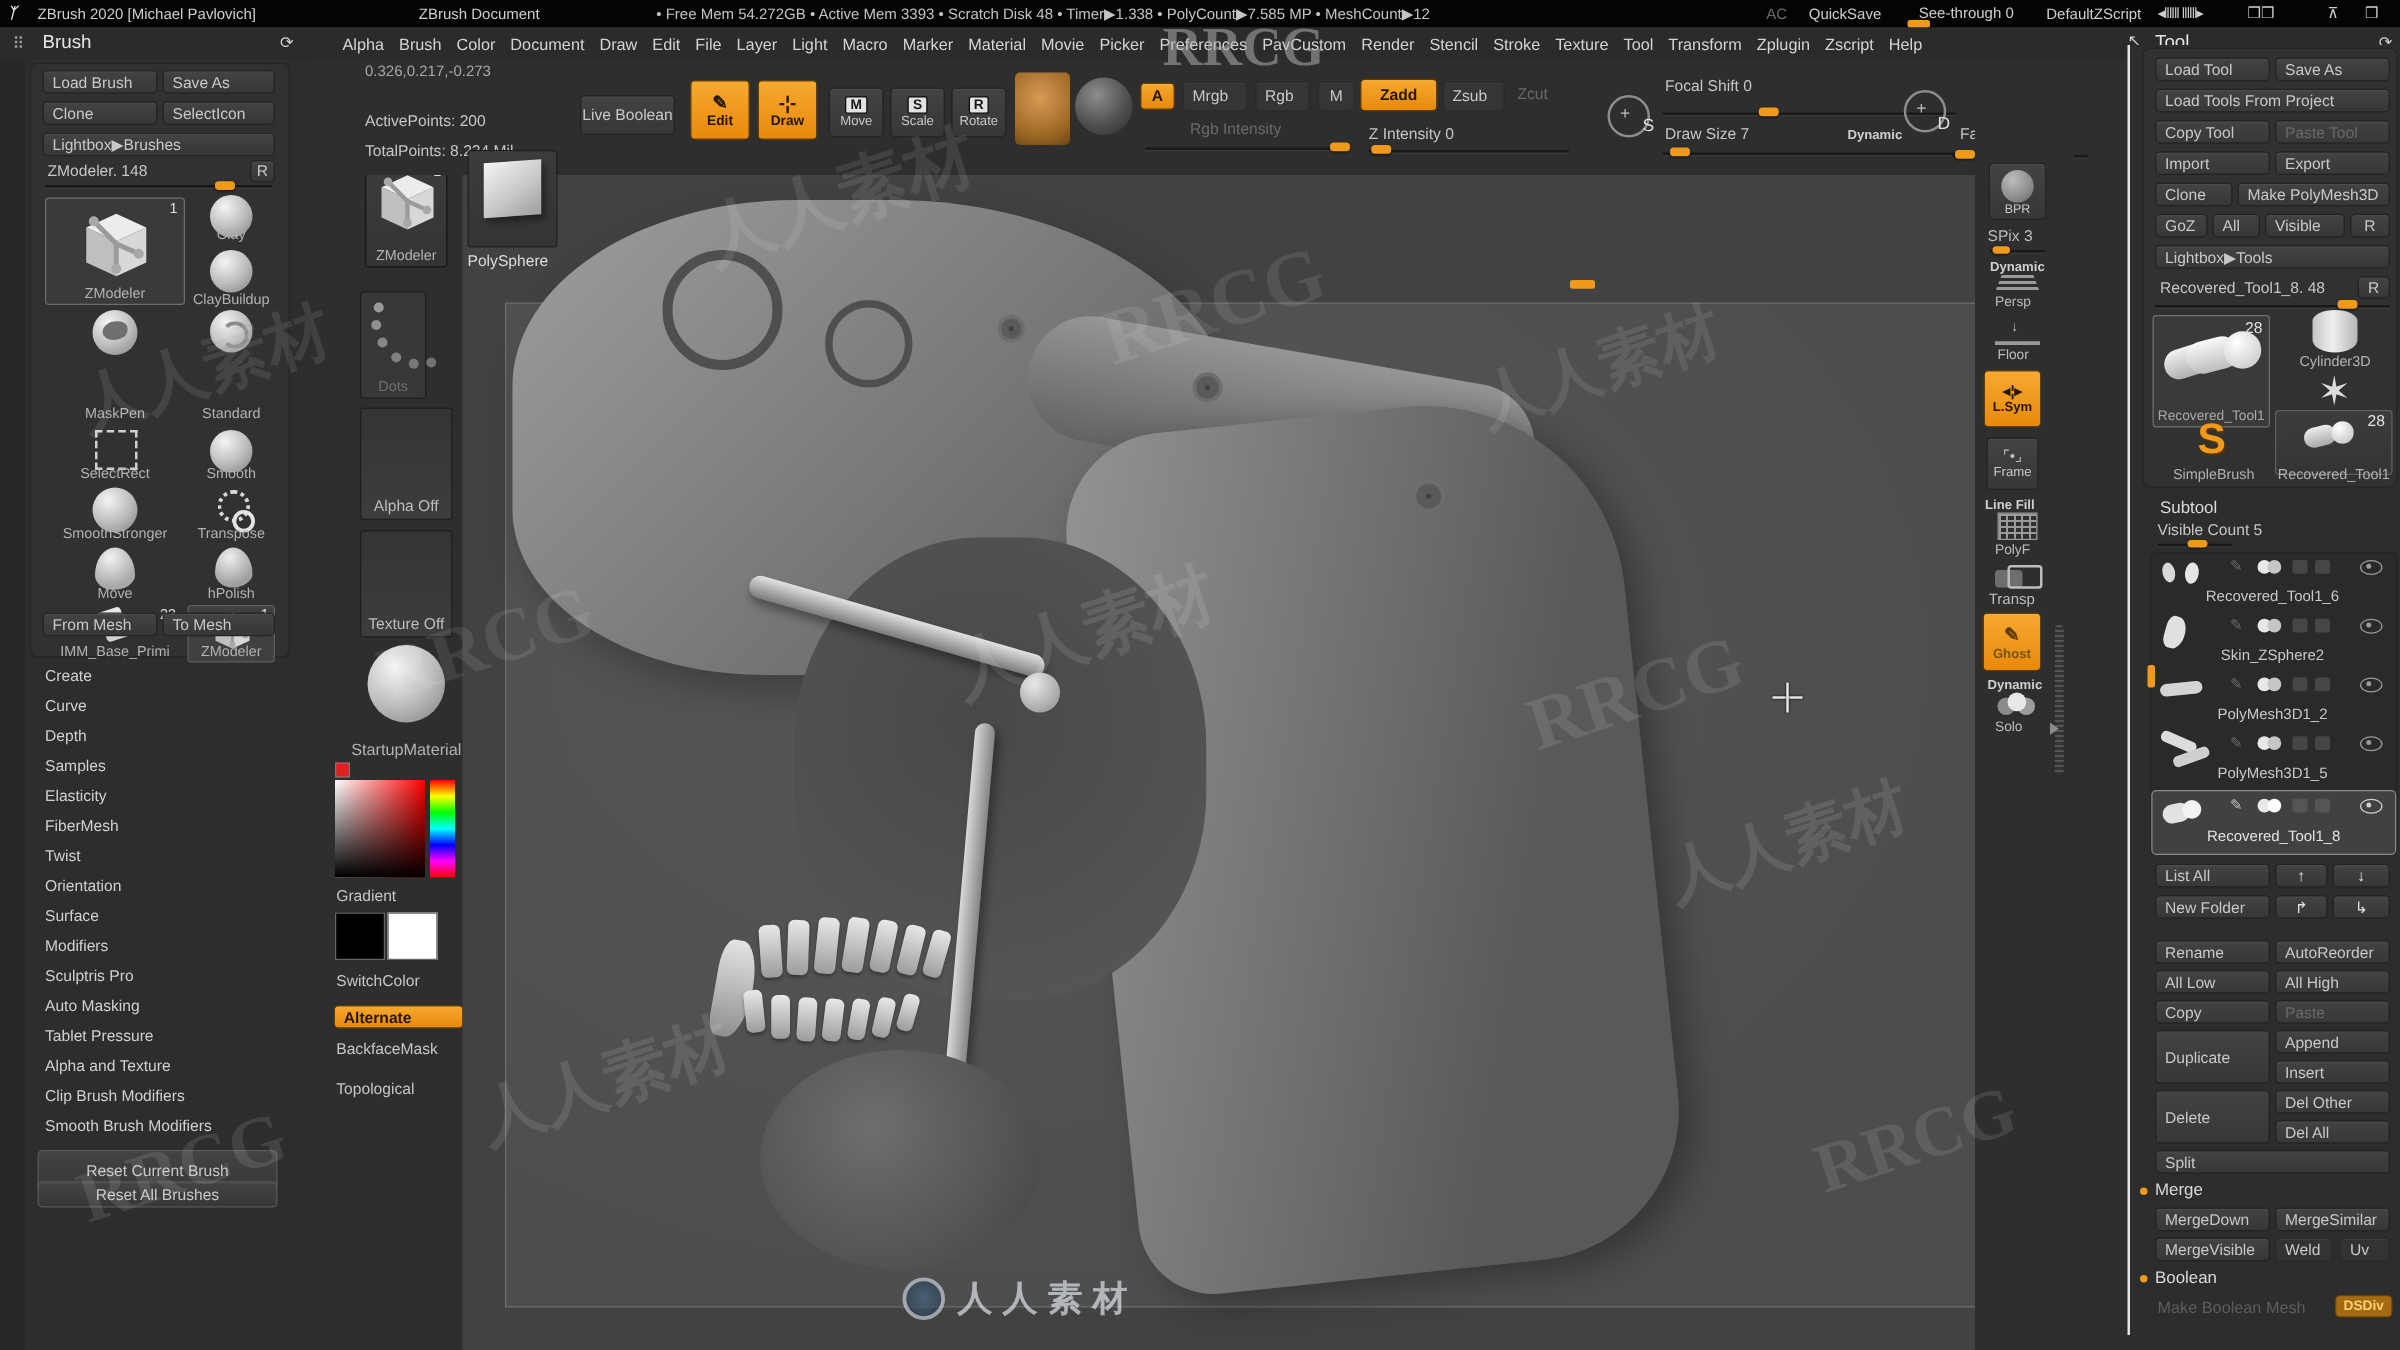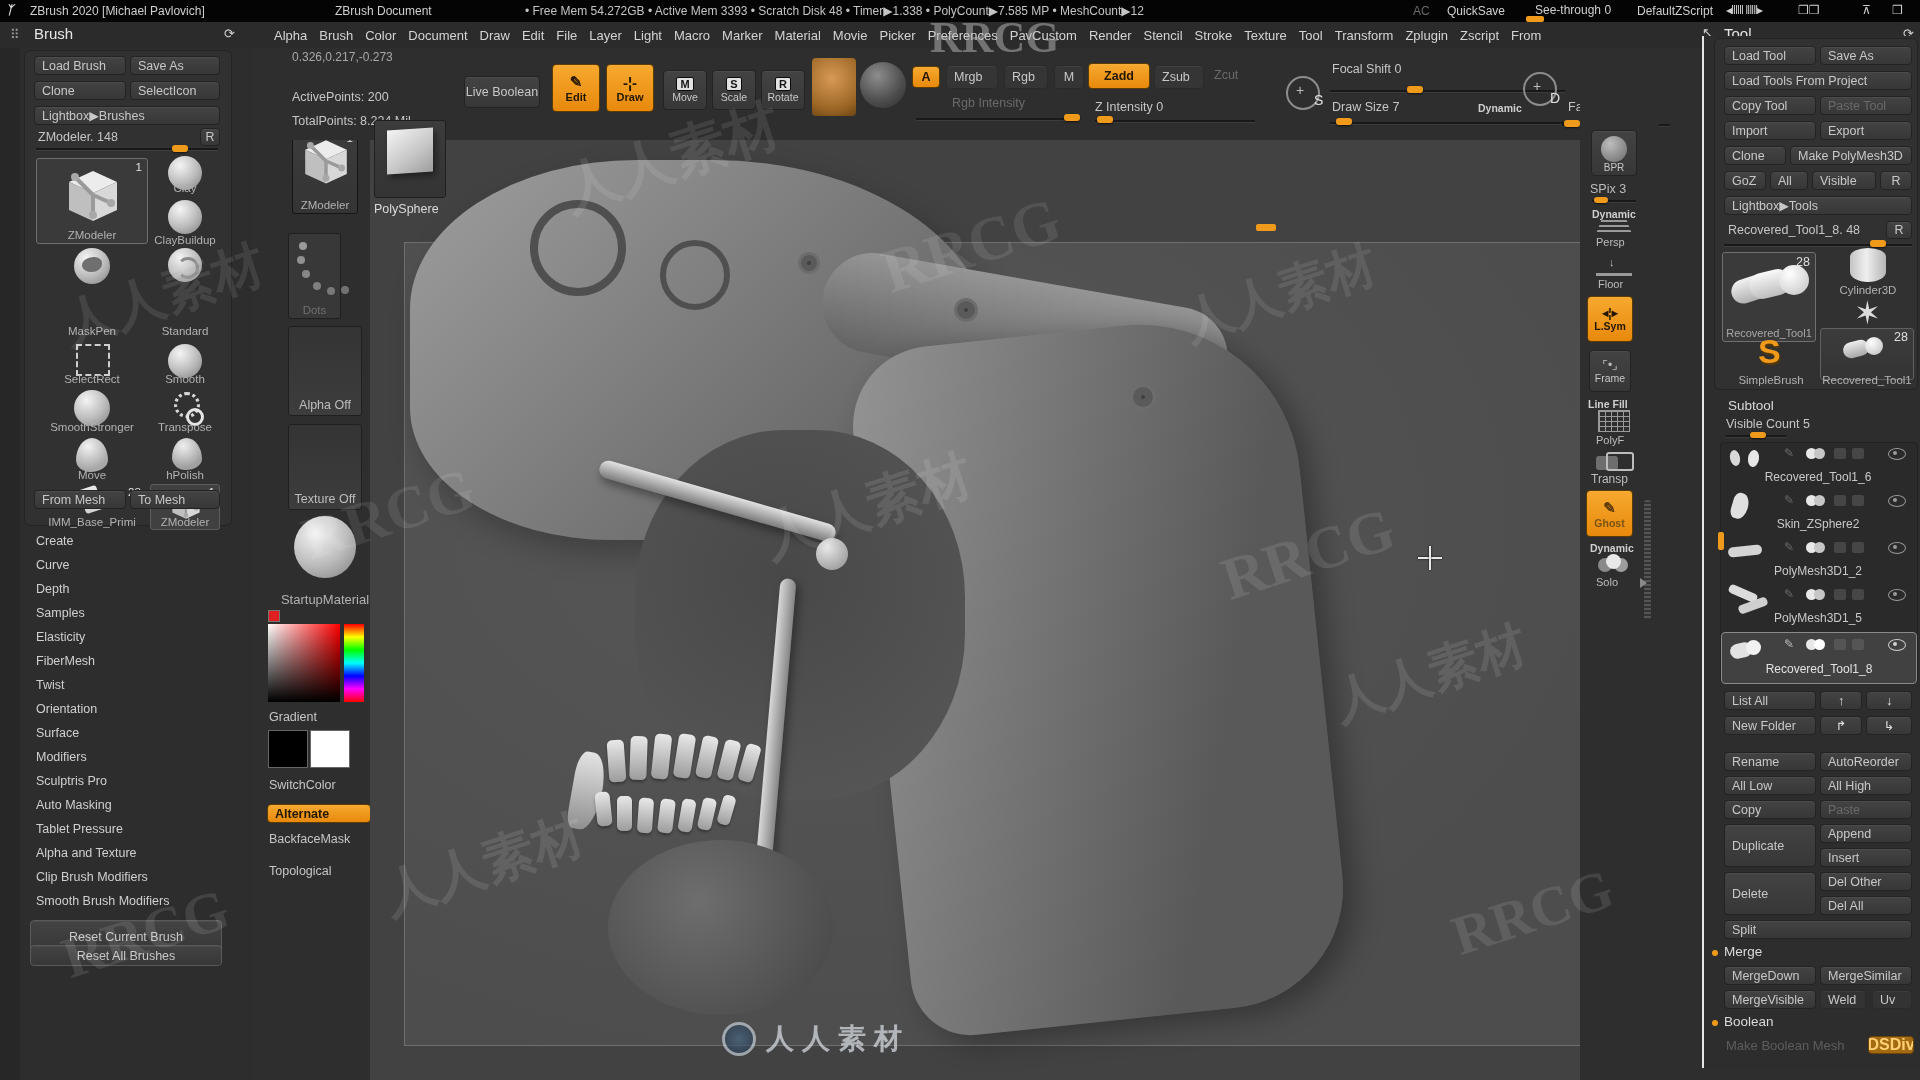--- a/index.html
+++ b/index.html
@@ -102,21 +102,21 @@
       <span>Preferences</span>
       <span>PavCustom</span>
       <span>Render</span>
       <span>Stencil</span>
       <span>Stroke</span>
       <span>Texture</span>
       <span>Tool</span>
       <span>Transform</span>
       <span>Zplugin</span>
       <span>Zscript</span>
-      <span>From</span>
+      <span>Help</span>
     </div>
     <span class="abs" style="left:1702px;top:3px;color:#cfcfcf">↖</span>
     <span class="abs hdr" style="left:1724px;top:3px;font-size:15px;color:#e6e6e6">Tool</span>
     <span class="abs" style="left:1903px;top:4px;color:#cfcfcf">⟳</span>
   </div>
 
   <div class="abs" style="left:0;top:48px;width:252px;height:1032px;background:#2d2d2d;border-right:1px solid #242424">
     <div class="abs" style="left:0;top:0;width:20px;height:1032px;background:#272727"></div>
     <div class="abs" style="left:24px;top:2px;width:206px;height:474px;background:#313131;border:1px solid #242424;border-radius:6px"></div>
 
@@ -669,21 +669,21 @@
     <div class="b" style="left:116px;top:954px;width:46px;background:#333;border-color:#2a2a2a">
         <span>Weld</span>
       </div>
     <div class="b" style="left:168px;top:954px;width:40px;background:#333;border-color:#2a2a2a">
         <span>Uv</span>
       </div>
 
     <div class="abs" style="left:8px;top:984px;width:6px;height:6px;border-radius:50%;background:#f09a1c"></div>
     <span class="l" style="left:20px;top:978px;font-size:13.5px;color:#dadada">Boolean</span>
     <span class="l dim" style="left:22px;top:1002px;font-size:13px;color:#5d5d5d">Make Boolean Mesh</span>
-    <div class="b c" style="left:164px;top:1000px;width:46px;height:18px;background:#a36a12;border-color:#6b4406;color:#ffd073;font-weight:bold;font-size:16px">
+    <div class="b c" style="left:164px;top:1000px;width:46px;height:18px;background:#a36a12;border-color:#6b4406;color:#ffd073;font-weight:bold;font-size:11px">
       <span>DSDiv</span>
     </div>
   </div>
 
   <span class="wm" style="left:930px;top:12px;font-size:44px;color:#b9b9b9;opacity:.5">RRCG</span>
   <span class="wm wmc" style="left:560px;top:120px;font-size:56px;opacity:.09;transform:rotate(-18deg)">人人素材</span>
   <span class="wm" style="left:880px;top:210px;font-size:62px;opacity:.09;transform:rotate(-18deg)">RRCG</span>
   <span class="wm wmc" style="left:60px;top:260px;font-size:52px;opacity:.09;transform:rotate(-18deg)">人人素材</span>
   <span class="wm" style="left:300px;top:480px;font-size:60px;opacity:.09;transform:rotate(-18deg)">RRCG</span>
   <span class="wm wmc" style="left:760px;top:470px;font-size:54px;opacity:.10;transform:rotate(-18deg)">人人素材</span>

